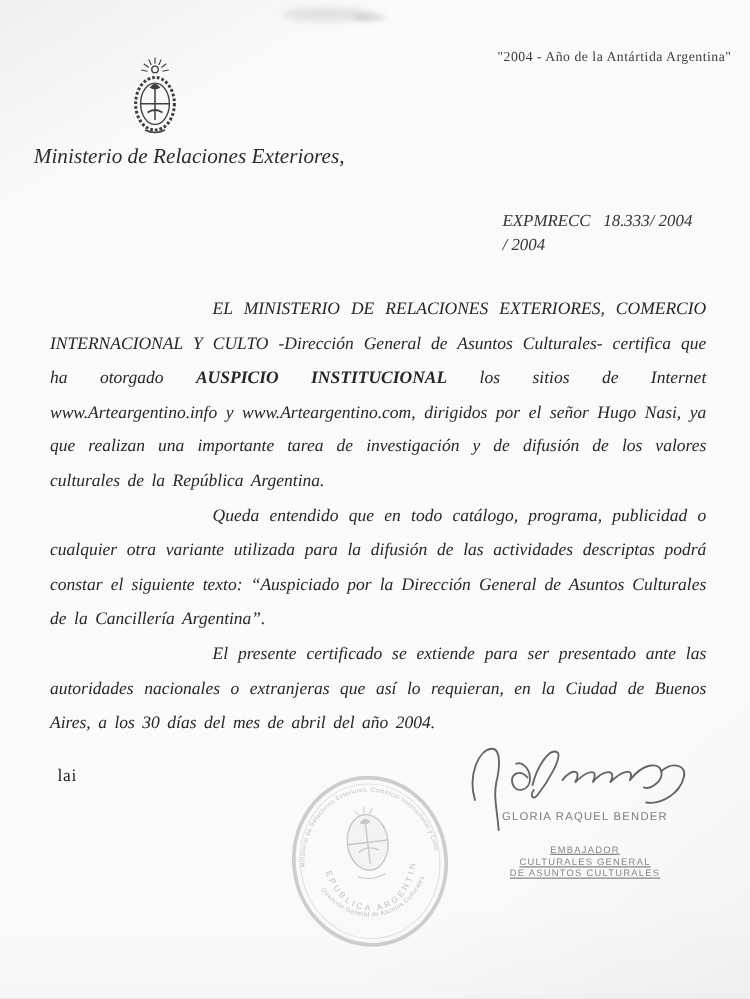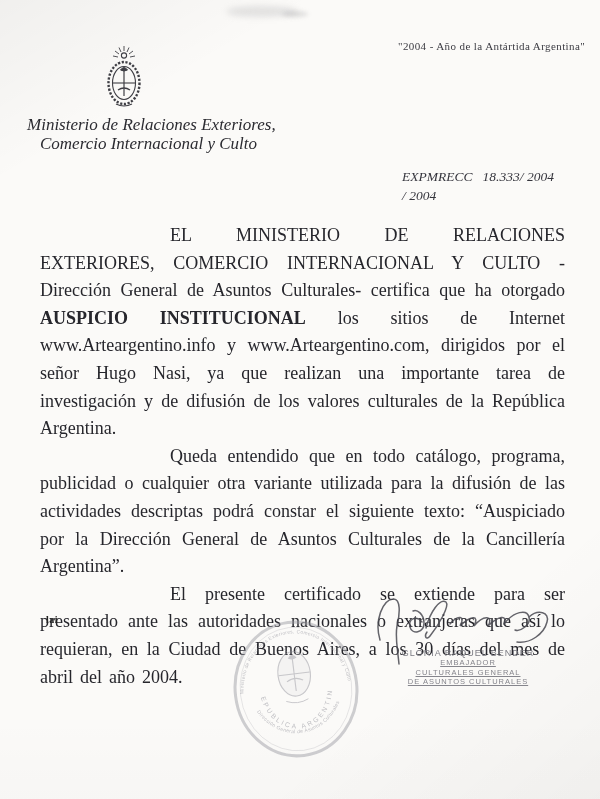--- a/index.html
+++ b/index.html
@@ -40,45 +40,45 @@
     position:absolute;left:27px;top:115px;
     font-style:italic;font-size:17px;line-height:19px;color:#2b2b31;
   }
   .ministry .l2{margin-left:13px;}
   .refs{
     position:absolute;left:402px;top:168px;width:166px;
     font-style:italic;font-size:13.5px;line-height:18.5px;color:#35353d;
   }
   .ref-row{display:flex;white-space:pre;}
   .body-text{
-    position:absolute;left:40px;top:222px;width:525px;
-    font-size:18px;line-height:27.6px;
+    position:absolute;left:40px;top:234px;width:525px;
+    font-style:italic;font-size:14px;line-height:27.6px;
     text-align:justify;word-spacing:2.5px;color:#26262c;
   }
   .body-text p{margin:0;text-indent:130px;}
   .initials{
     position:absolute;left:46px;top:614px;
-    font-size:10px;font-weight:700;letter-spacing:0.5px;color:#222;
+    font-size:14px;font-weight:400;letter-spacing:0.5px;color:#222;
   }
   .stamp{
     position:absolute;left:230px;top:617px;
     transform:rotate(-7deg);
     opacity:0.62;
   }
   .sig-scrawl{
     position:absolute;left:366px;top:592px;
     opacity:0.85;
   }
   .sig-block{
     position:absolute;left:372px;top:648px;width:192px;
     text-align:center;
     font-family:"Liberation Sans","DejaVu Sans",sans-serif;
     color:#85858c;
   }
-  .sig-name{font-size:9px;letter-spacing:1px;color:#7b7b83;margin-bottom:0;}
+  .sig-name{font-size:9px;letter-spacing:1px;color:#7b7b83;margin-bottom:17px;}
   .sig-title{font-size:7.5px;letter-spacing:1px;line-height:9.5px;text-decoration:underline;}
   .stamp text{font-family:"Liberation Sans","DejaVu Sans",sans-serif;}
 </style>
 </head>
 <body>
 
 <div class="page">
 
   <div class="smudge"></div>
   <div class="smudge2"></div>
@@ -108,21 +108,20 @@
       <path d="M21.5,25 Q25,20 28.5,25 Q25,27 21.5,25 Z" stroke-width="1" fill="#3e3e44"></path>
 
       <path d="M19,45 Q25,41 31,45" stroke-width="1.4"></path>
 
       <path d="M17,59 Q25,63 33,59" stroke-width="1.2"></path>
     </g>
   </svg>
 
   <div class="ministry">
     <div>Ministerio de Relaciones Exteriores,</div>
-    <div class="l2">Comercio Internacional y Culto</div>
   </div>
 
   <div class="refs">
     <div class="ref-row">
       <span>EXPMRECC   18.333</span>
       <span>/ 2004</span>
     </div>
     <div class="ref-row">
       <span>/ 2004</span>
     </div>

